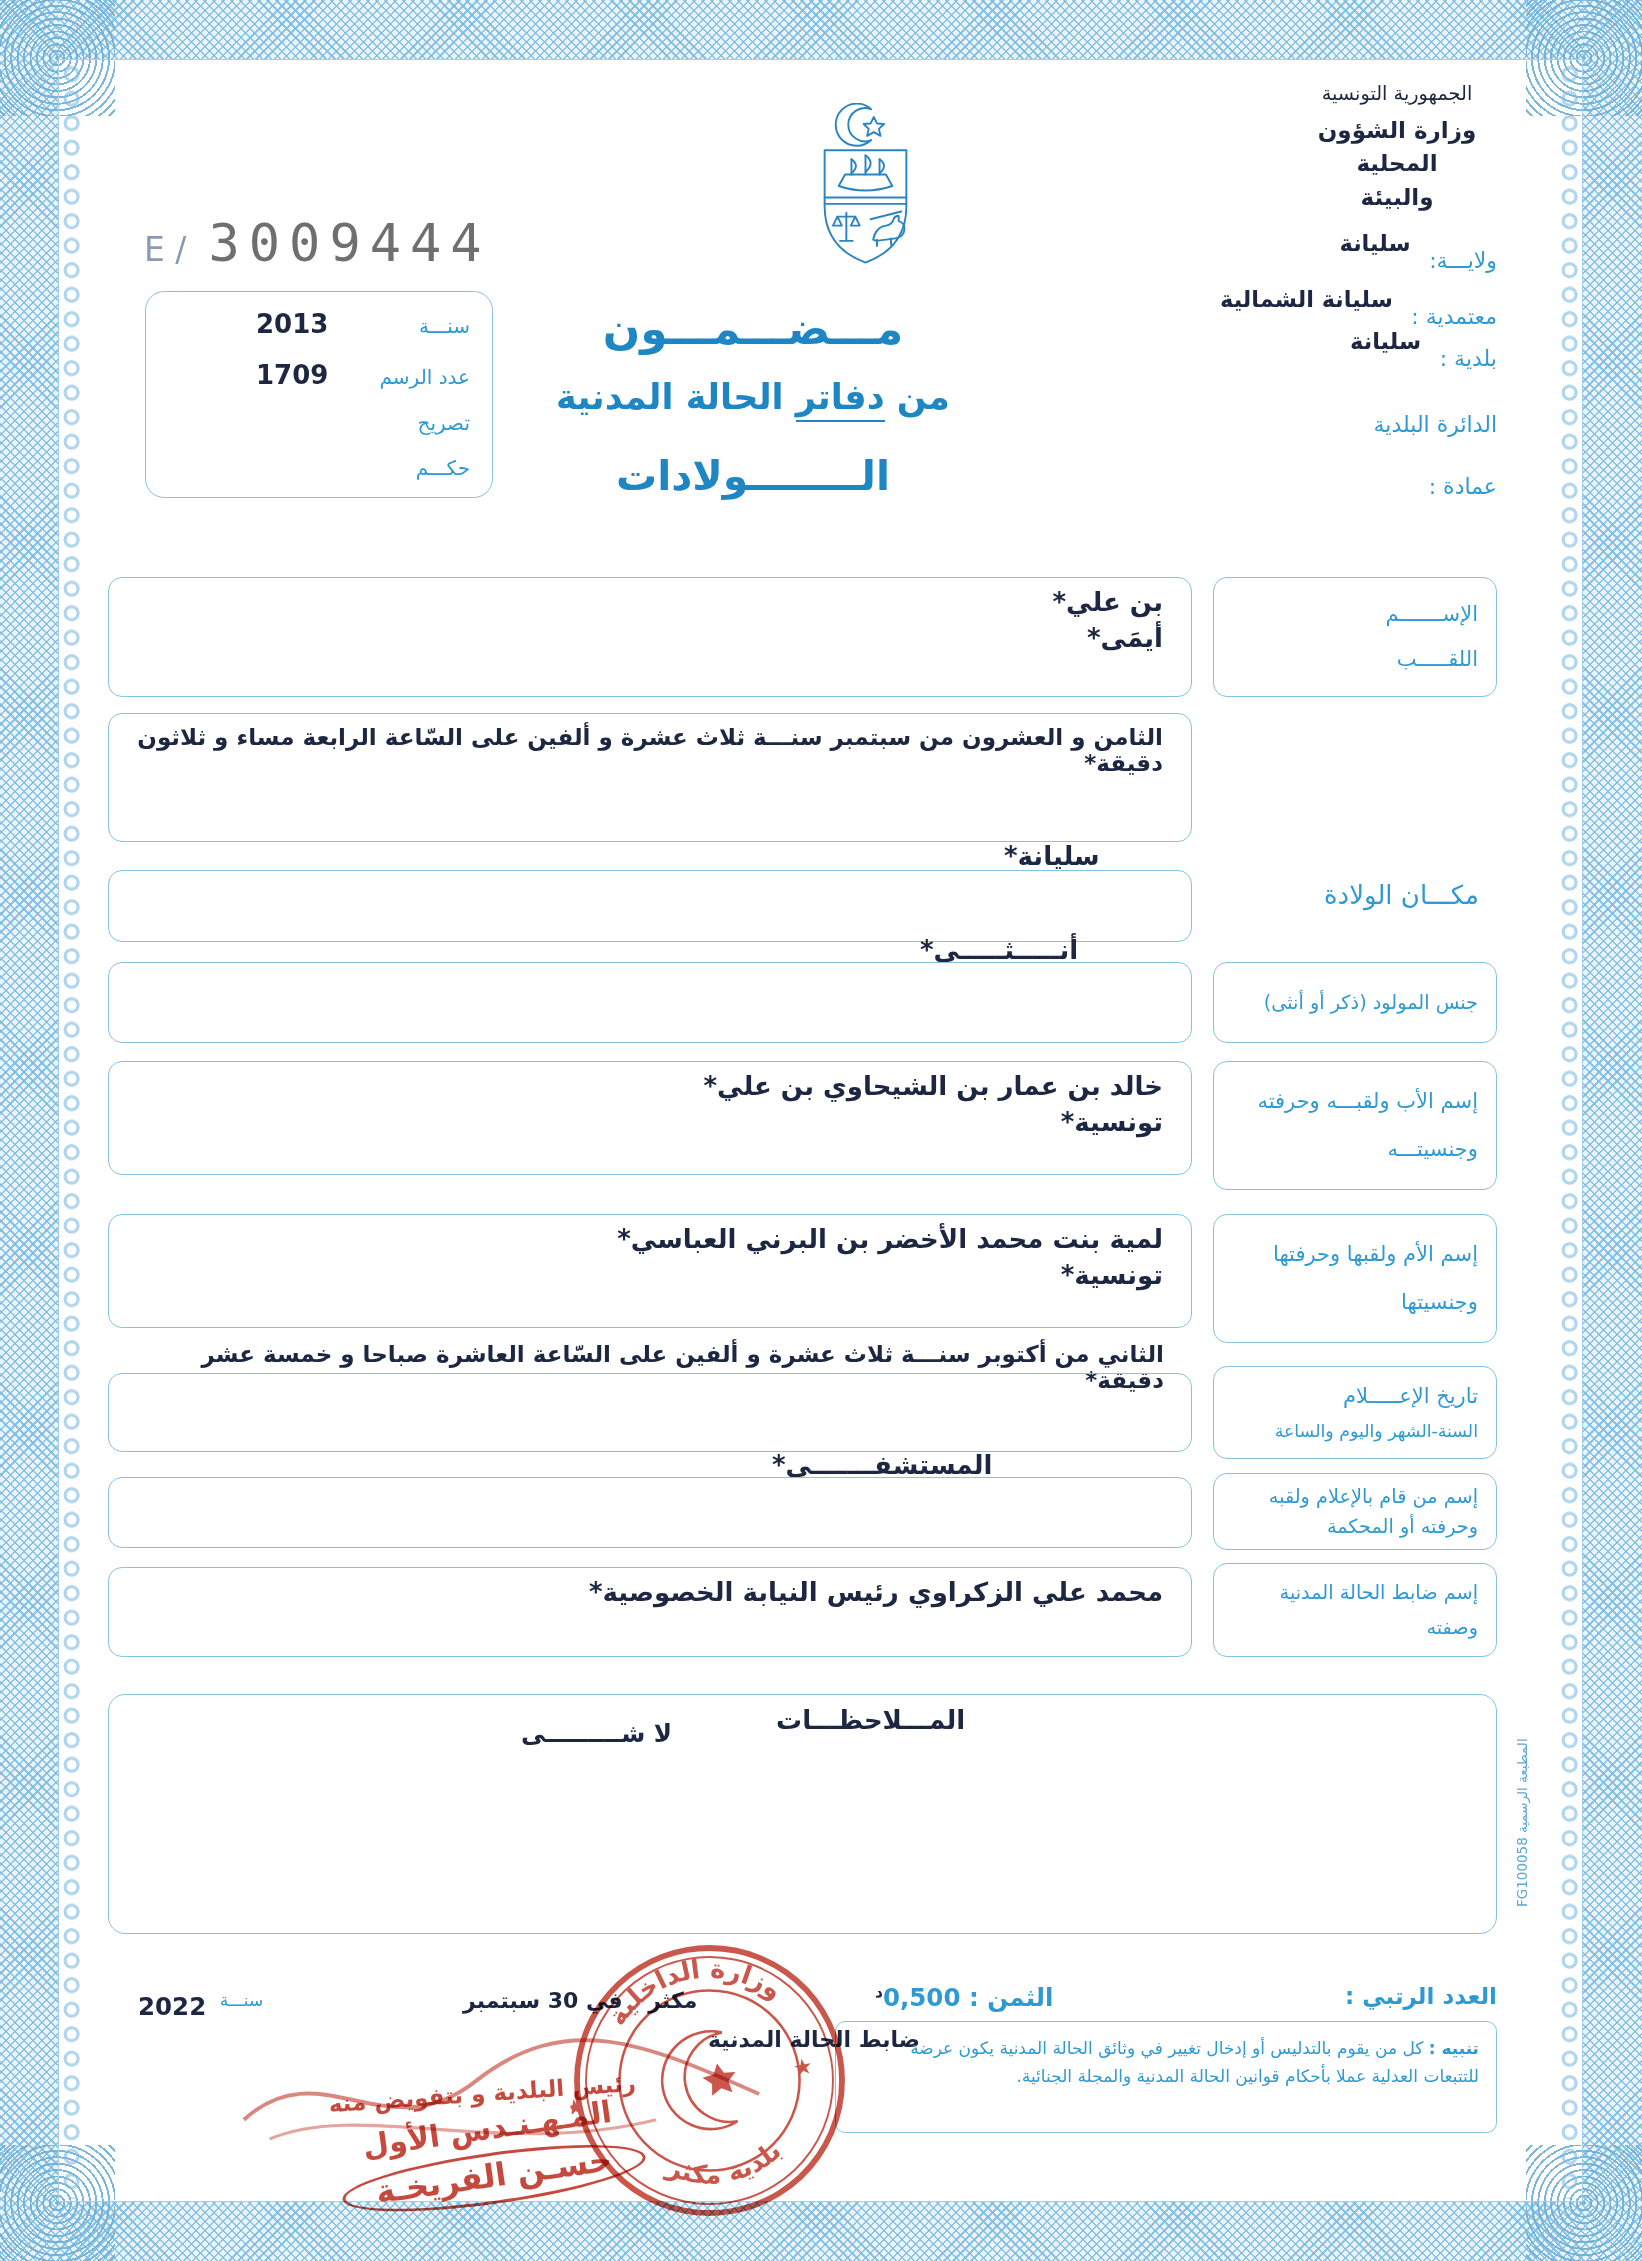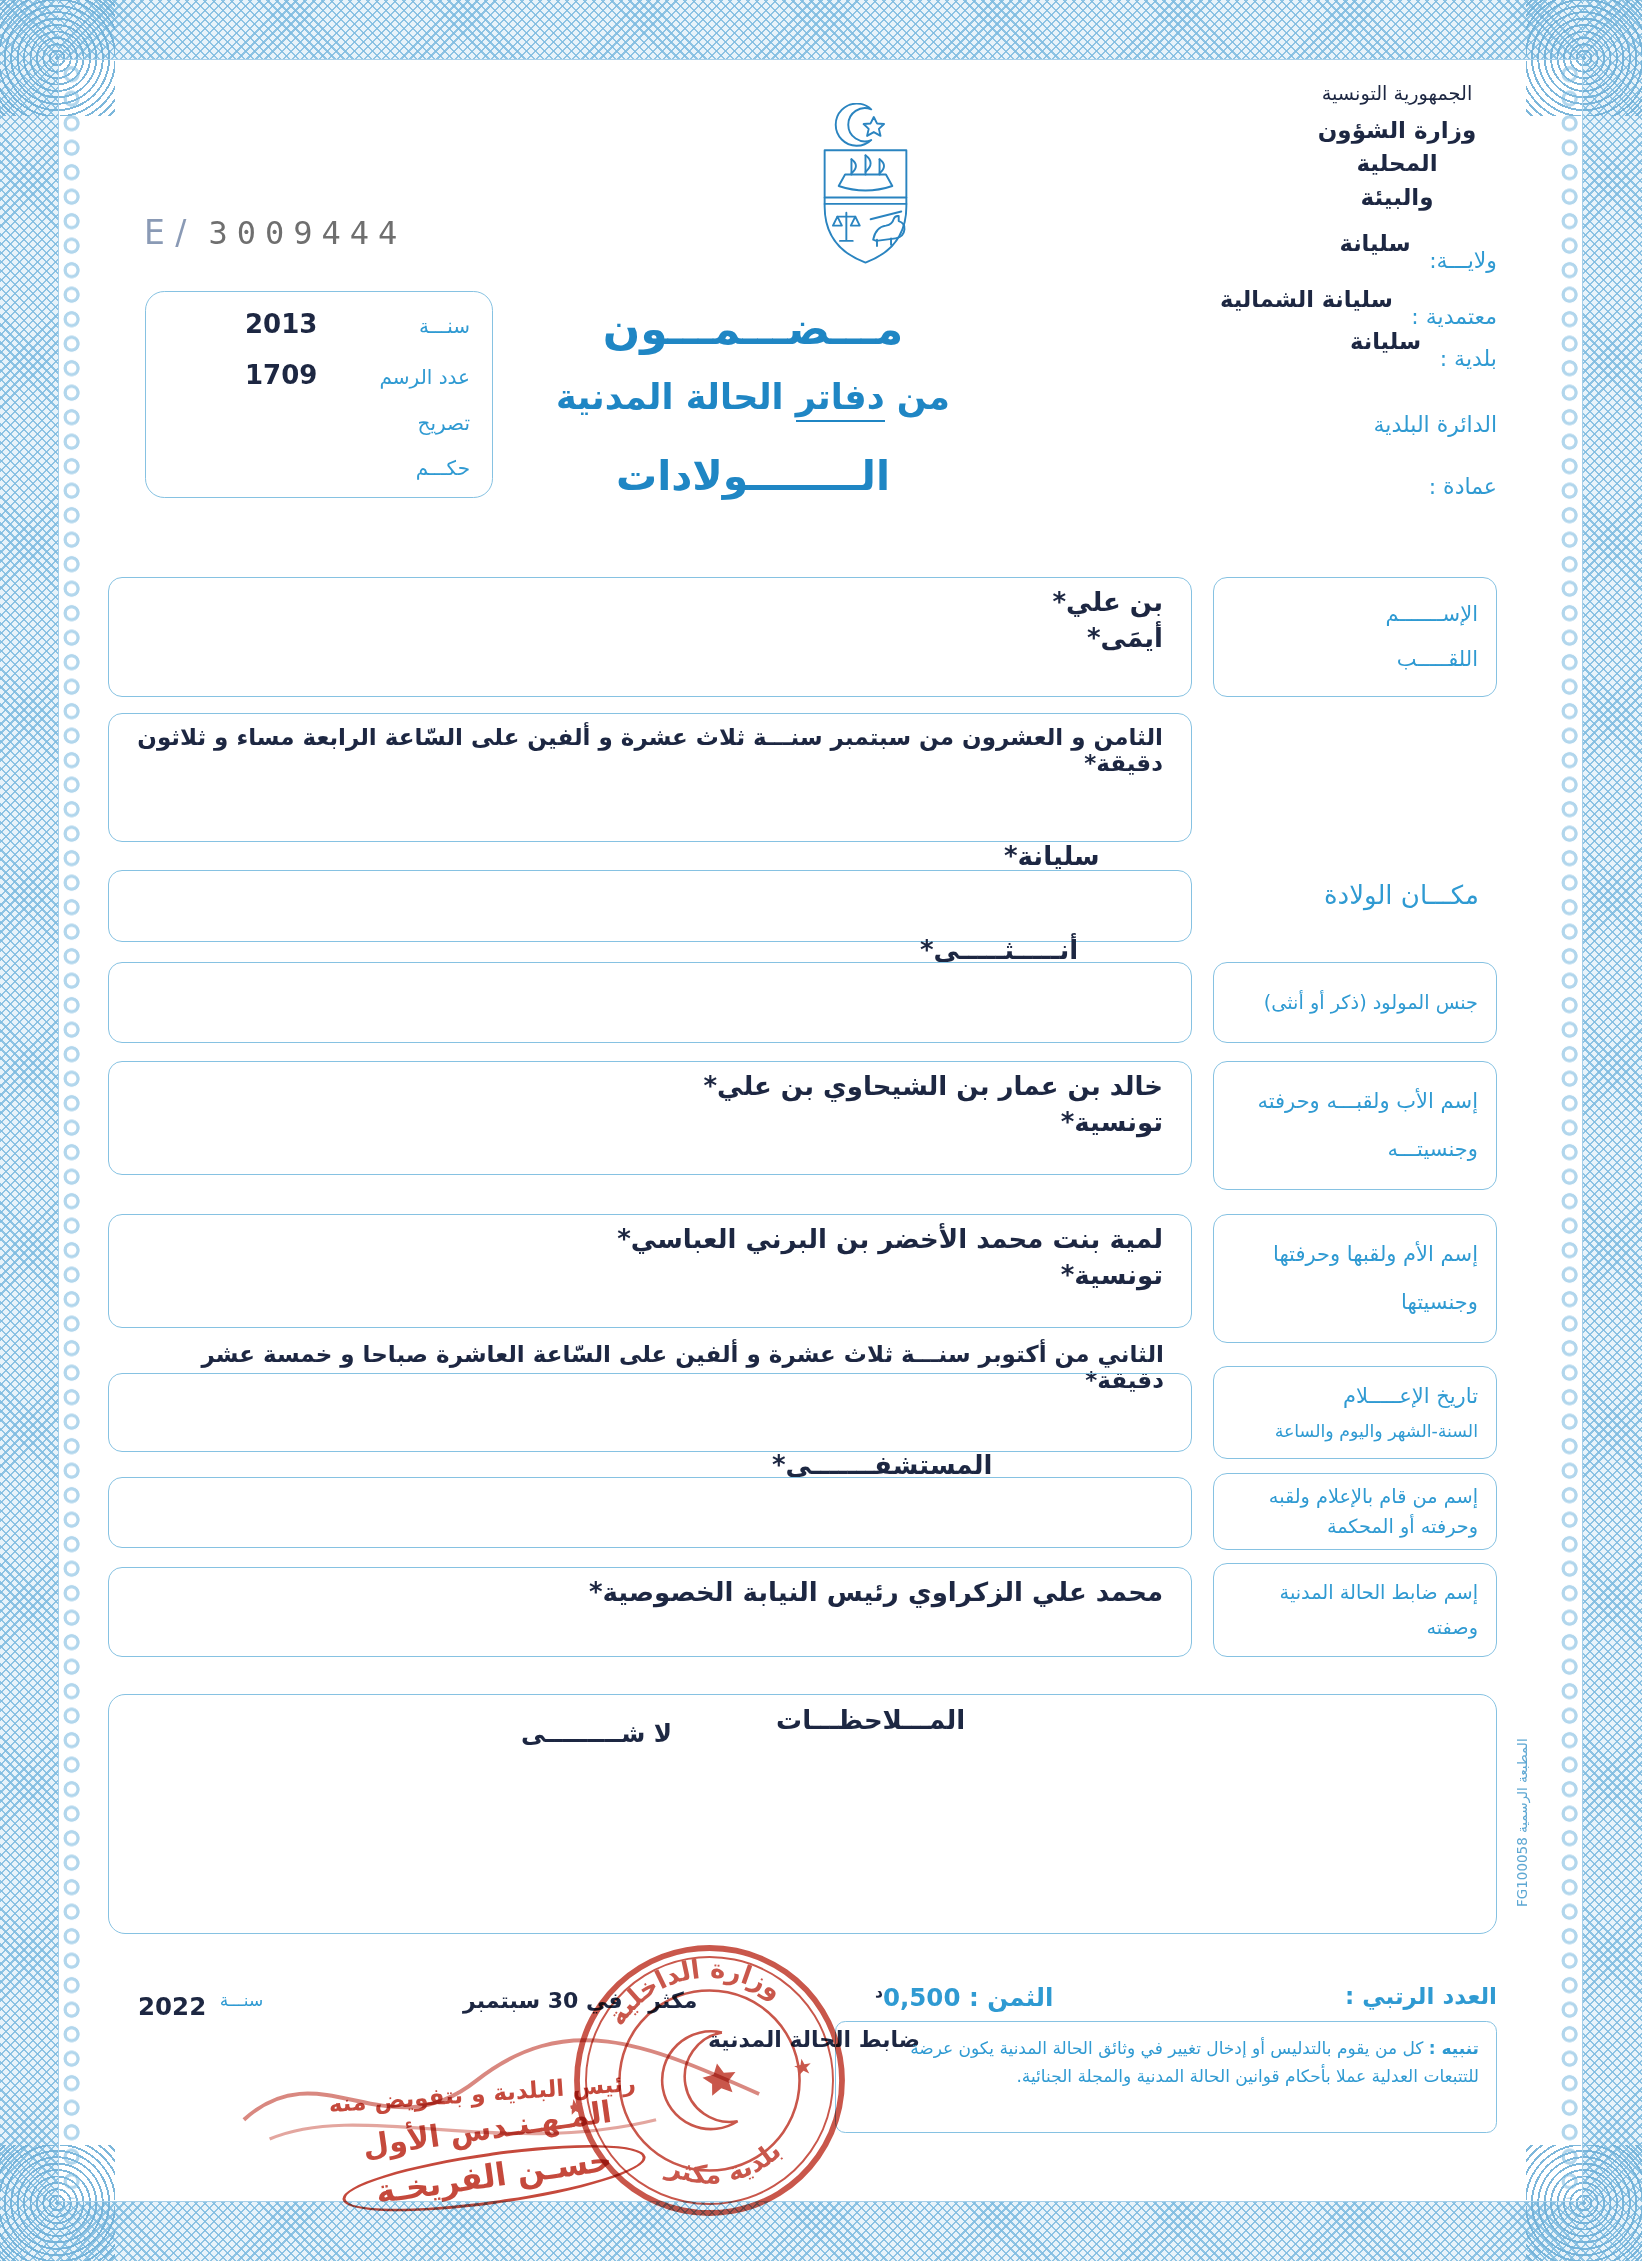--- a/index.html
+++ b/index.html
@@ -32,34 +32,34 @@
   .c-tl{top:0;left:0;} .c-tr{top:0;right:0;} .c-bl{bottom:0;left:0;} .c-br{bottom:0;right:0;}
   .inner-line{position:absolute;inset:59px;border:1.9px solid #a6cfe9;pointer-events:none;}
   .side-chain{position:absolute;top:62px;bottom:62px;width:23px;
     background-image:radial-gradient(circle 8.4px at 11.6px 12.2px, rgba(126,187,224,0) 4.5px, rgba(126,187,224,.6) 5.2px, rgba(126,187,224,.6) 7.7px, rgba(126,187,224,0) 8.4px);
     background-size:23px 24.5px;}
   .side-chain.left{left:61px;} .side-chain.right{right:61px;}
 
   
   .serial{position:absolute;left:145px;top:213px;direction:ltr;display:flex;align-items:baseline;gap:22px;}
   .serial-prefix{font-size:33px;color:#8a9ab5;}
-  .serial-number{font-size:32px;color:var(--gray);font-family:"DejaVu Sans Mono","Liberation Mono",monospace;letter-spacing:9px;}
+  .serial-number{font-size:52px;color:var(--gray);font-family:"DejaVu Sans Mono","Liberation Mono",monospace;letter-spacing:9px;}
   .emblem{position:absolute;left:802px;top:103px;width:129px;height:166px;}
   .hdr{position:absolute;left:1295px;top:82px;width:206px;text-align:center;color:var(--ink);}
   .hdr .rep{font-size:19.3px;margin-bottom:9px;}
   .hdr .min{font-size:23px;font-weight:700;line-height:1.45;}
   .admin-line{position:absolute;right:145px;white-space:nowrap;font-size:22px;color:var(--accent);}
   .a-val{font-weight:700;color:var(--ink);font-size:22.5px;position:relative;top:-17px;margin-right:11.6px;}
 
   
   .reg-box{position:absolute;left:146px;top:291px;width:348px;height:207px;border:1.9px solid var(--border);
     border-radius:19.3px;padding:17px 22px;display:flex;flex-direction:column;justify-content:space-between;}
   .reg-row{display:flex;align-items:baseline;justify-content:space-between;padding-left:77px;}
   .reg-lbl{color:var(--accent);font-size:20px;}
-  .reg-val{font-weight:700;color:var(--ink);font-size:26px;}
+  .reg-val{font-weight:700;color:var(--ink);font-size:26px;margin-left:11px;}
 
   
   .title{position:absolute;left:490px;top:303px;width:528px;text-align:center;color:var(--title);font-weight:700;}
   .t1{font-size:44px;margin-bottom:23px;}
   .t2{font-size:35px;margin-bottom:35px;}
   .t2u{border-bottom:2.6px solid var(--title);padding-bottom:2.6px;}
   .t3{font-size:41px;}
 
   
   .vbox,.lbox{position:absolute;border:1.9px solid var(--border);border-radius:14px;background:transparent;}

